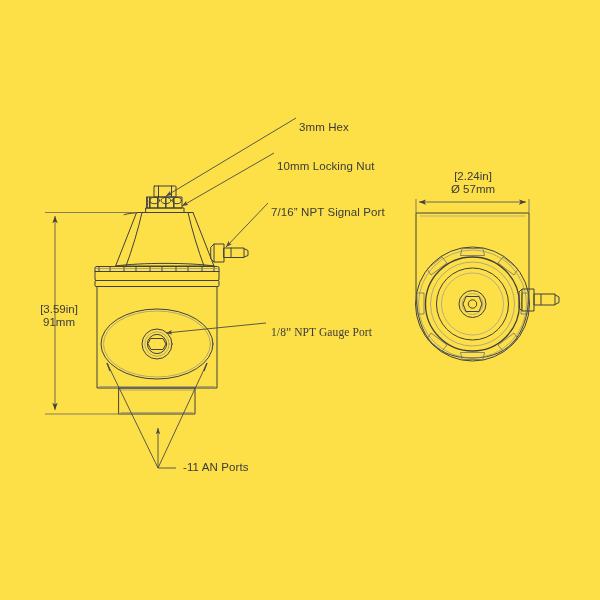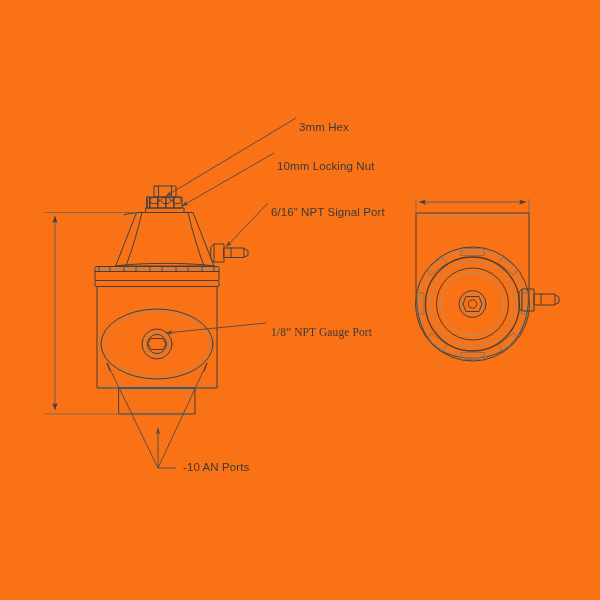--- a/index.html
+++ b/index.html
@@ -4,21 +4,21 @@
 <style>
   html, body {
     margin: 0;
     padding: 0;
     background: #ffffff;
   }
   #canvas {
     position: relative;
     width: 600px;
     height: 600px;
-    background: #f97316;
+    background: #fde047;
     font-family: "Liberation Sans", sans-serif;
     overflow: hidden;
   }
   #drawing {
     position: absolute;
     left: 0;
     top: 0;
     width: 600px;
     height: 600px;
   }
@@ -211,21 +211,29 @@
       <line x1="416" y1="213" x2="416" y2="199"></line>
       <line x1="529" y1="213" x2="529" y2="199"></line>
       <line x1="419" y1="202" x2="526" y2="202" stroke="#5a5a5a" stroke-width="0.9" marker-start="url(#arrB)" marker-end="url(#arrA)"></line>
     </g>
   </svg>
 
   <div class="lbl" style="left:299px; top:121px;">3mm Hex</div>
 
   <div class="lbl" style="left:277px; top:160px;">10mm Locking Nut</div>
 
-  <div class="lbl" style="left:271px; top:206px;">6/16” NPT Signal Port</div>
+  <div class="lbl" style="left:271px; top:206px;">7/16” NPT Signal Port</div>
 
   <div class="lbl" style="left:271px; top:326px;font-family:Liberation Serif, serif;">1/8” NPT Gauge Port</div>
 
-  <div class="lbl" style="left:183px; top:461px;">-10 AN Ports</div>
-
-
+  <div class="lbl" style="left:183px; top:461px;">-11 AN Ports</div>
+
+  <div class="dim" style="left:28px; top:303px; width:62px;">
+    <span>[3.59in]</span>
+    <span>91mm</span>
+  </div>
+
+  <div class="dim" style="left:428px; top:170px; width:90px;">
+    <span>[2.24in]</span>
+    <span>Ø 57mm</span>
+  </div>
 
 </div>
 
 </body></html>

